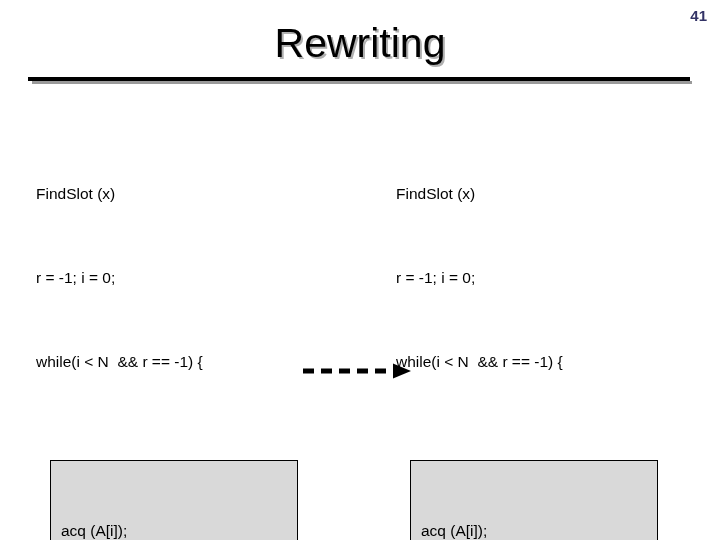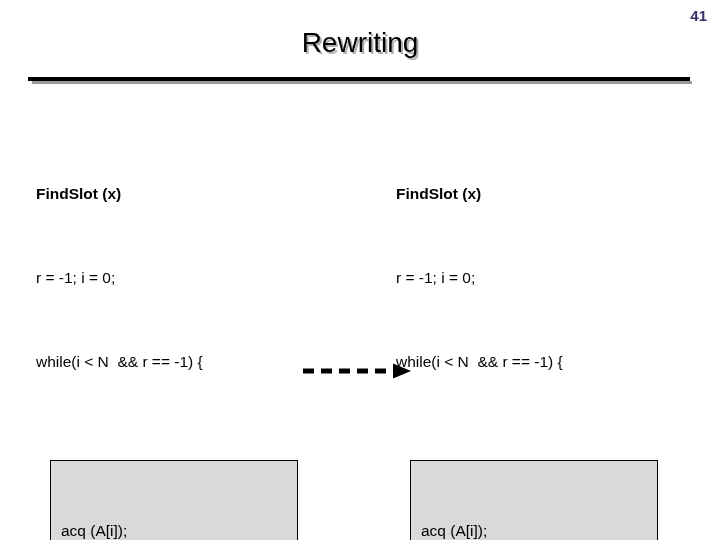--- a/index.html
+++ b/index.html
@@ -27,21 +27,21 @@
     letter-spacing: 0px;
     text-align: center;
   }
 
   #slide-title {
     position: absolute;
     top: 22px;
     left: 0;
     width: 720px;
     text-align: center;
-    font-size: 28px;
+    font-size: 41px;
     font-weight: normal;
     color: #000000;
     text-shadow: 2px 2px 0 #b0b0b0;
     line-height: 42px;
   }
 
   #title-rule-shadow {
     position: absolute;
     left: 32px;
     top: 81px;
@@ -66,21 +66,21 @@
     line-height: 28px;
     white-space: pre;
   }
   #col-left  { left: 36px;  width: 330px; }
   #col-right { left: 396px; width: 330px; }
 
   .code-line {
     height: 28px;
     white-space: pre;
   }
-  .code-line.bold { font-weight: bold; }
+  .code-line.bold { font-weight: normal; }
 
   
   .code-box {
     background: #d9d9d9;
     border: 1px solid #000000;
     box-sizing: border-box;
     padding: 0;
   }
   #col-left .code-box  { margin-left: 14px; width: 248px; }
   #col-right .code-box { margin-left: 14px; width: 248px; }

